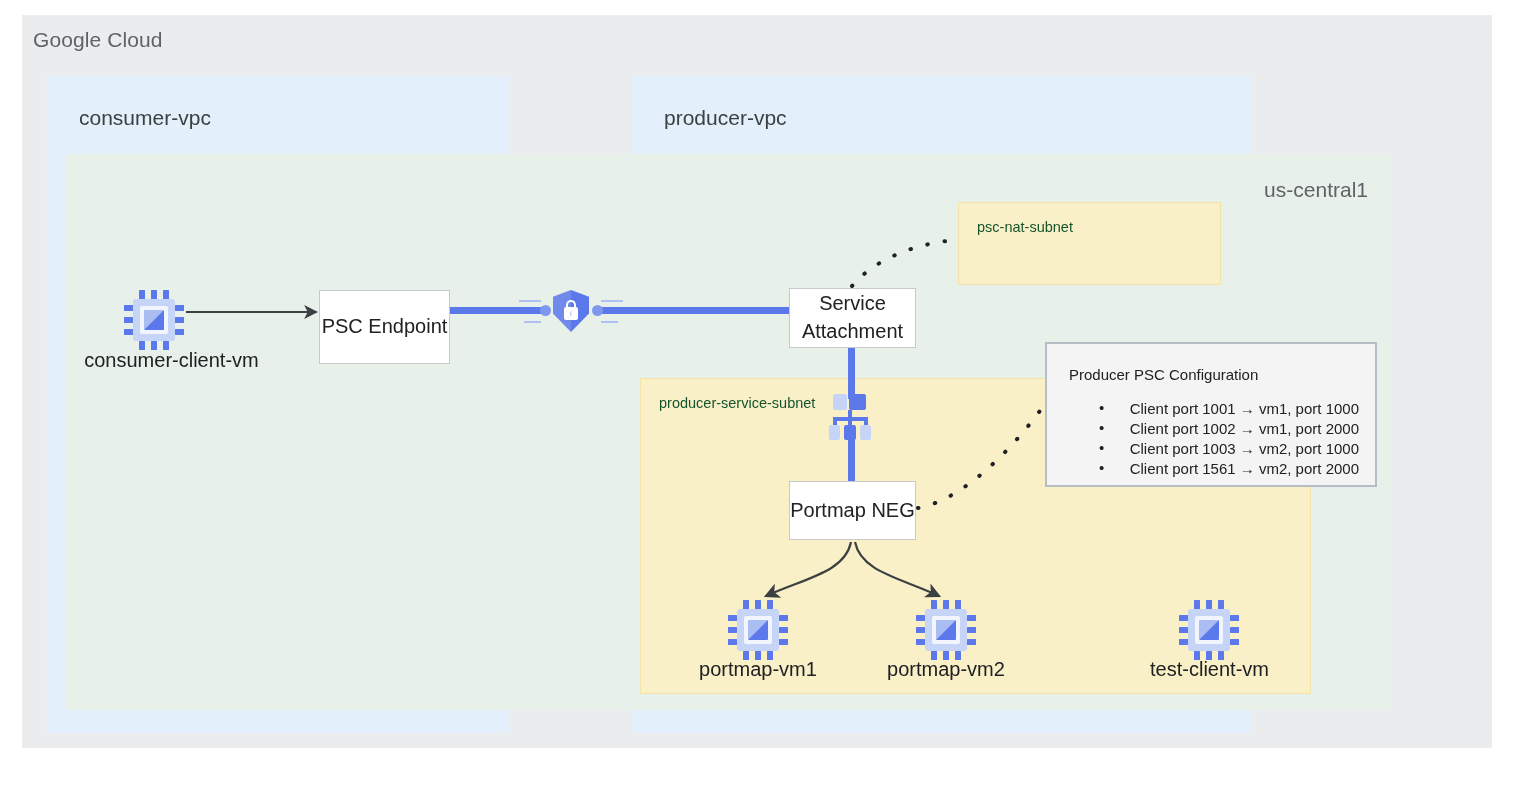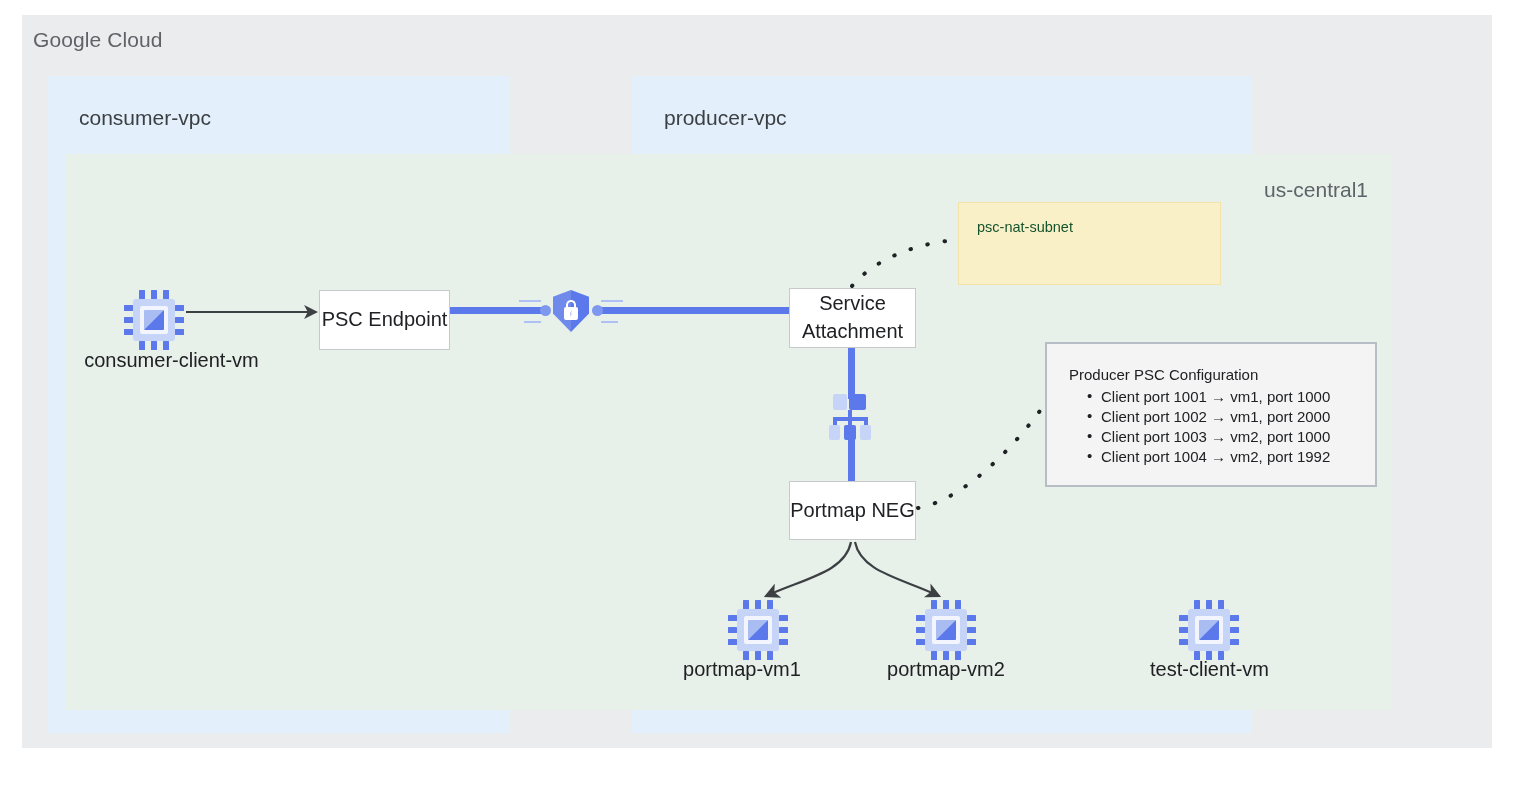--- a/index.html
+++ b/index.html
@@ -108,21 +108,21 @@
     box-sizing: border-box;
     display: flex;
     align-items: center;
     justify-content: center;
     text-align: center;
     font-size: 20px;
     color: #202124;
     line-height: 1.38;
     z-index: 6;
   }
-  #node-psc-endpoint      { left: 319px; top: 290px;  width: 131px; height: 60px; }
+  #node-psc-endpoint      { left: 319px; top: 290px;  width: 131px; height: 74px; }
   #node-service-attachment{ left: 789px; top: 288px;  width: 127px; height: 60px; }
   #node-portmap-neg       { left: 789px; top: 481px;  width: 127px; height: 59px; }
 
   
   .vm {
     position: absolute;
     width: 60px; height: 60px;
     z-index: 5;
   }
   .vm .chip-body {
@@ -254,23 +254,24 @@
     box-sizing: border-box;
     z-index: 9;
     padding: 22px 0 0 22px;
   }
   #psc-config .cfg-title {
     font-size: 15px;
     color: #202124;
     margin-bottom: 3px;
   }
   #psc-config ul {
-    margin: 4px;
+    margin: 16px;
     padding: 0 0 0 28px;
     list-style: none;
+    text-align: right;
   }
   #psc-config li {
     font-size: 15px;
     color: #202124;
     line-height: 1.33;
     position: relative;
   }
   #psc-config li::before {
     content: "\2022";
     position: absolute;
@@ -332,20 +333,23 @@
     </div>
   </div>
 
   <div class="region">
     <div class="region-label">us-central1</div>
   </div>
 
   <div class="subnet" id="subnet-psc-nat">
     <div class="subnet-label">psc-nat-subnet</div>
   </div>
+  <div class="subnet" id="subnet-producer-svc">
+    <div class="subnet-label">producer-service-subnet</div>
+  </div>
 
   <div class="blue-line" style="left:450px; top:307px; width:96px; height:7px;"></div>
 
   <div class="blue-line" style="left:596px; top:307px; width:194px; height:7px;"></div>
 
   <div class="blue-line" style="left:848px; top:347px; width:7px; height:52px;"></div>
 
   <div class="blue-line" style="left:848px; top:434px; width:7px; height:50px;"></div>
 
   <div class="tick" style="left:519px; top:300px; width:22px;"></div>
@@ -415,21 +419,21 @@
     <u class="pin-l" style="left:0px; top:15px;"></u>
     <u class="pin-l" style="left:0px; top:27px;"></u>
     <u class="pin-l" style="left:0px; top:39px;"></u>
     <u class="pin-r" style="left:51px; top:15px;"></u>
     <u class="pin-r" style="left:51px; top:27px;"></u>
     <u class="pin-r" style="left:51px; top:39px;"></u>
     <div class="chip-body"></div>
       <div class="chip-inner"></div>
       <div class="chip-core"></div>
   </div>
-  <div class="vm-label" style="left:680px; top:658px; width:124px;text-align:center;">portmap-vm1</div>
+  <div class="vm-label" style="left:696px; top:658px; width:124px;text-align:center;">portmap-vm1</div>
 
   <div class="vm" style="left:916px; top:600px;">
     <u class="pin-t" style="left:15px; top:0px;"></u>
     <u class="pin-t" style="left:27px; top:0px;"></u>
     <u class="pin-t" style="left:39px; top:0px;"></u>
     <u class="pin-b" style="left:15px; top:51px;"></u>
     <u class="pin-b" style="left:27px; top:51px;"></u>
     <u class="pin-b" style="left:39px; top:51px;"></u>
     <u class="pin-l" style="left:0px; top:15px;"></u>
     <u class="pin-l" style="left:0px; top:27px;"></u>
@@ -479,17 +483,17 @@
 
     <path d="M 918 508 C 962 500, 1010 452, 1042 408" stroke="#202124" stroke-width="4" fill="none" stroke-linecap="round" stroke-dasharray="0.5 17"></path>
   </svg>
 
   <div id="psc-config">
     <div class="cfg-title">Producer PSC Configuration</div>
     <ul>
       <li>Client port 1001 → vm1, port 1000</li>
       <li>Client port 1002 → vm1, port 2000</li>
       <li>Client port 1003 → vm2, port 1000</li>
-      <li>Client port 1004 → vm2, port 1992</li>
+      <li>Client port 1561 → vm2, port 2000</li>
     </ul>
   </div>
 
 </div>
 
 </body></html>

